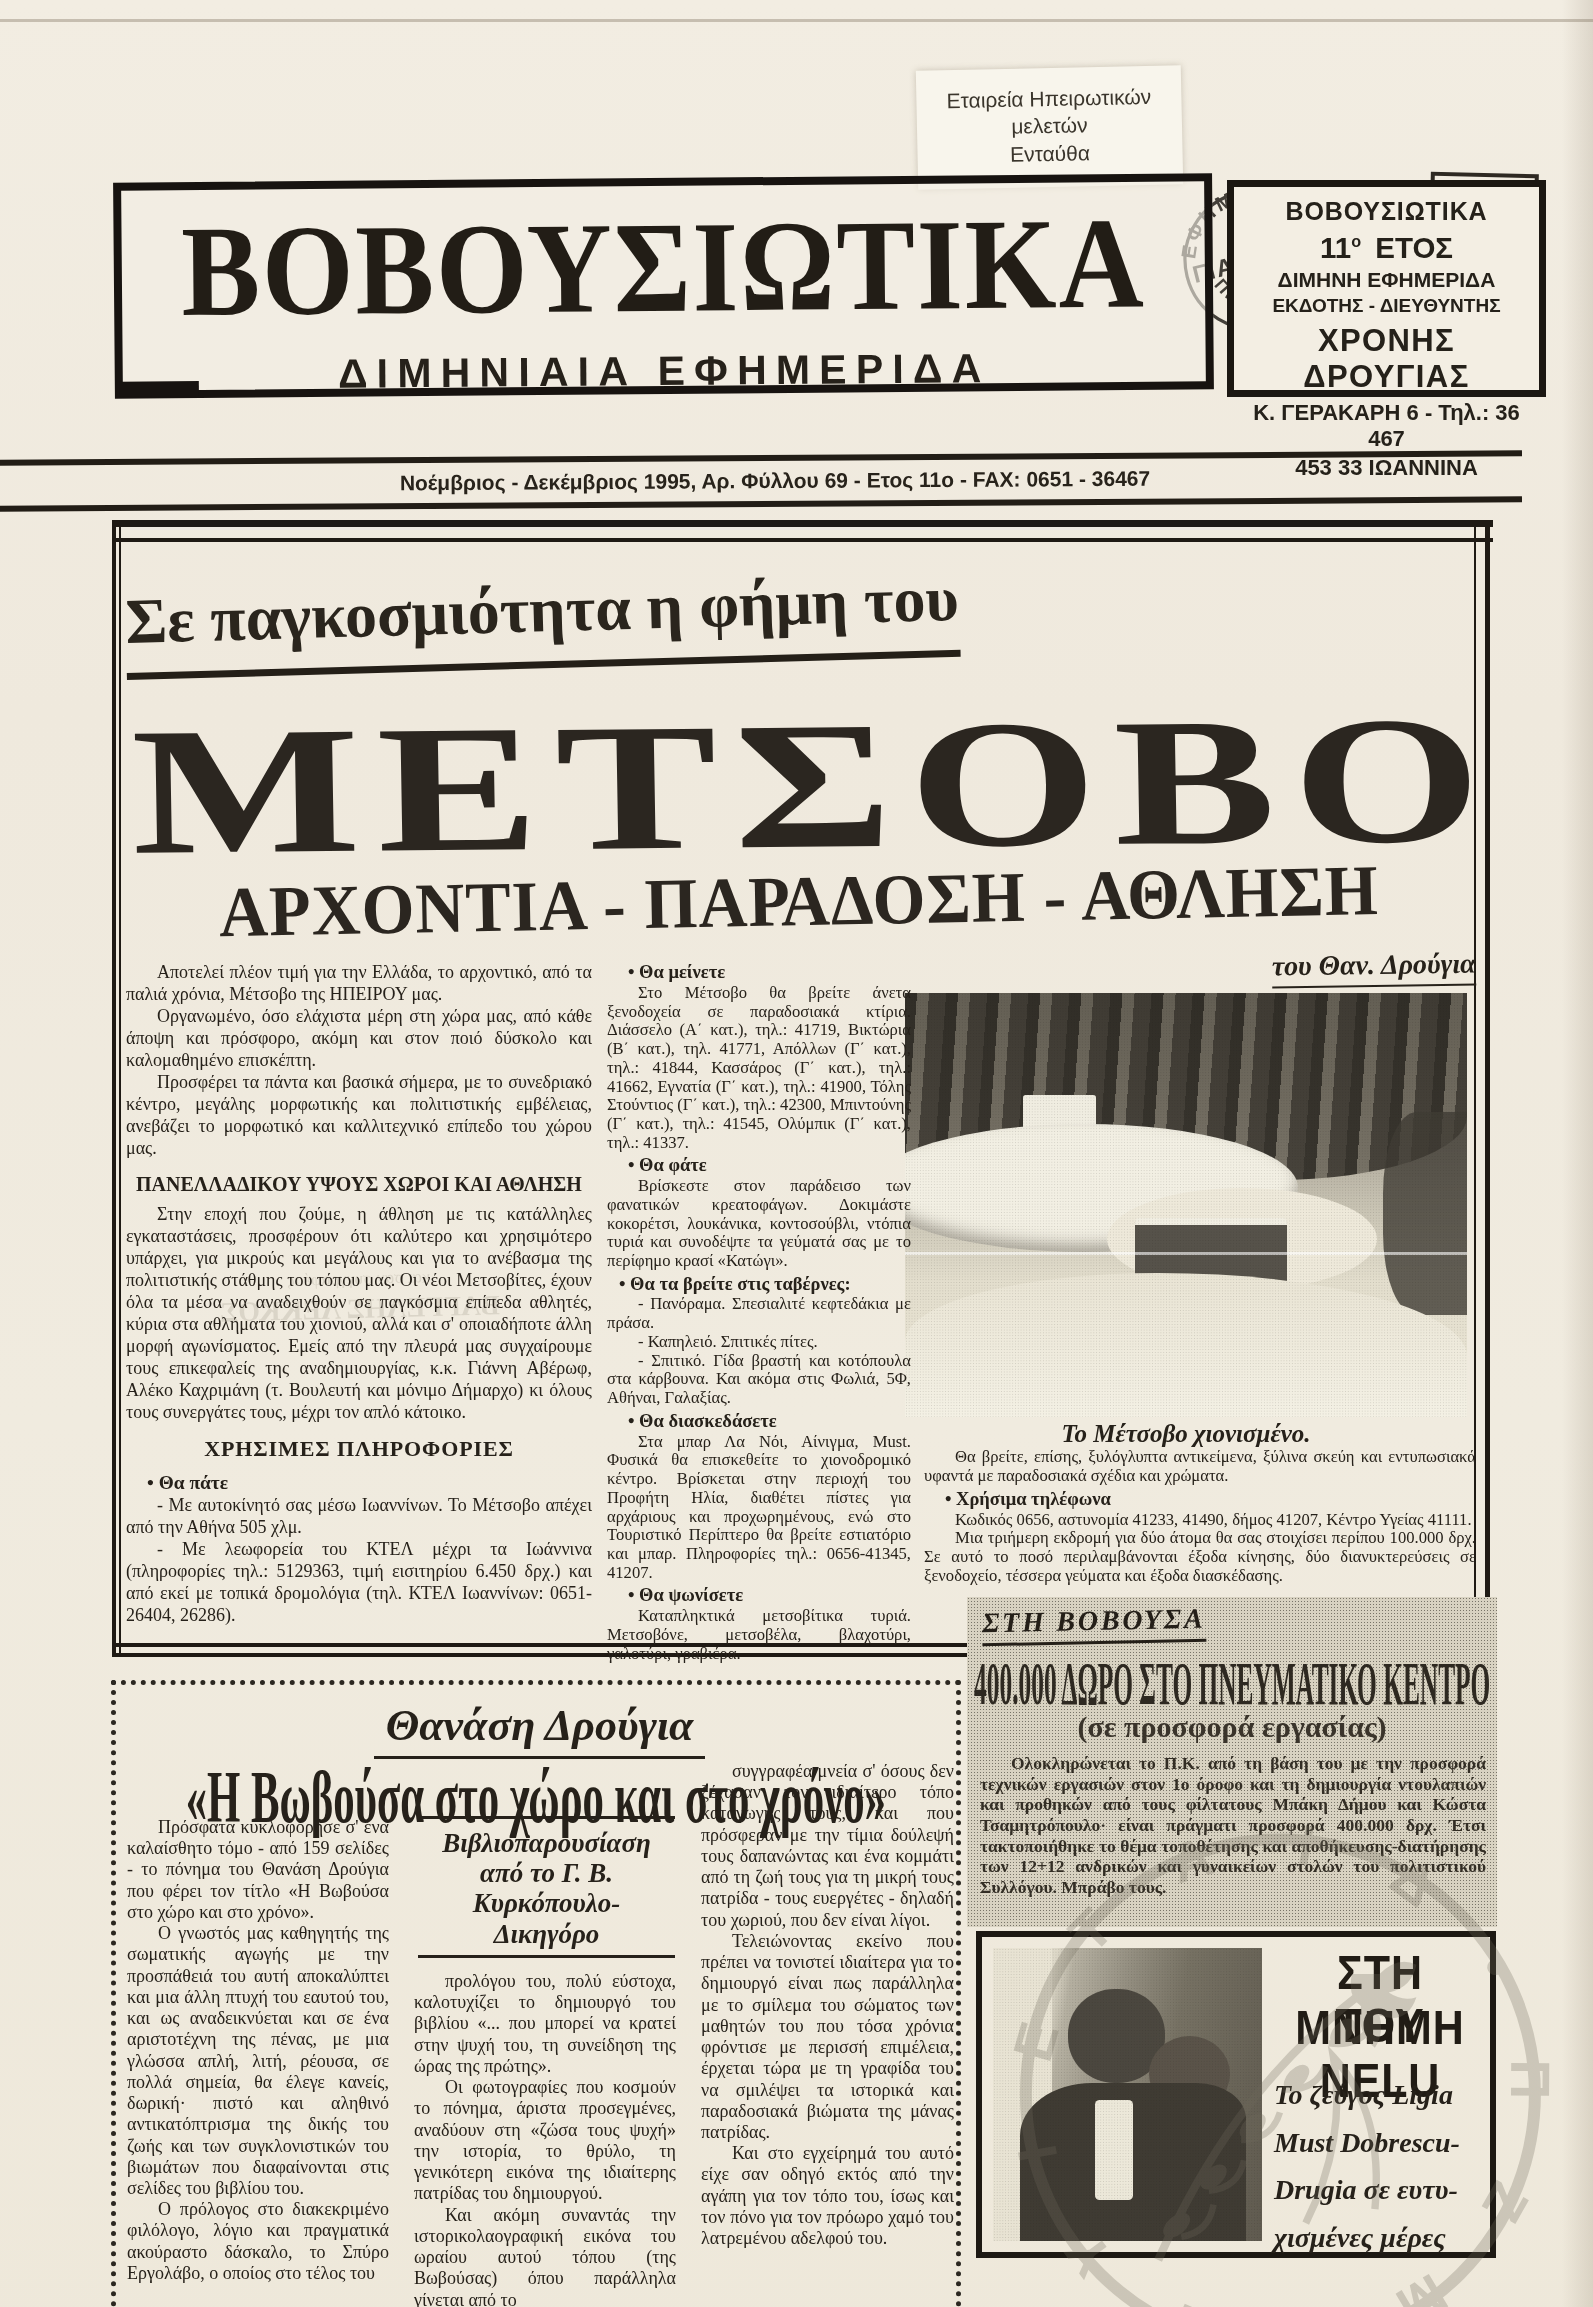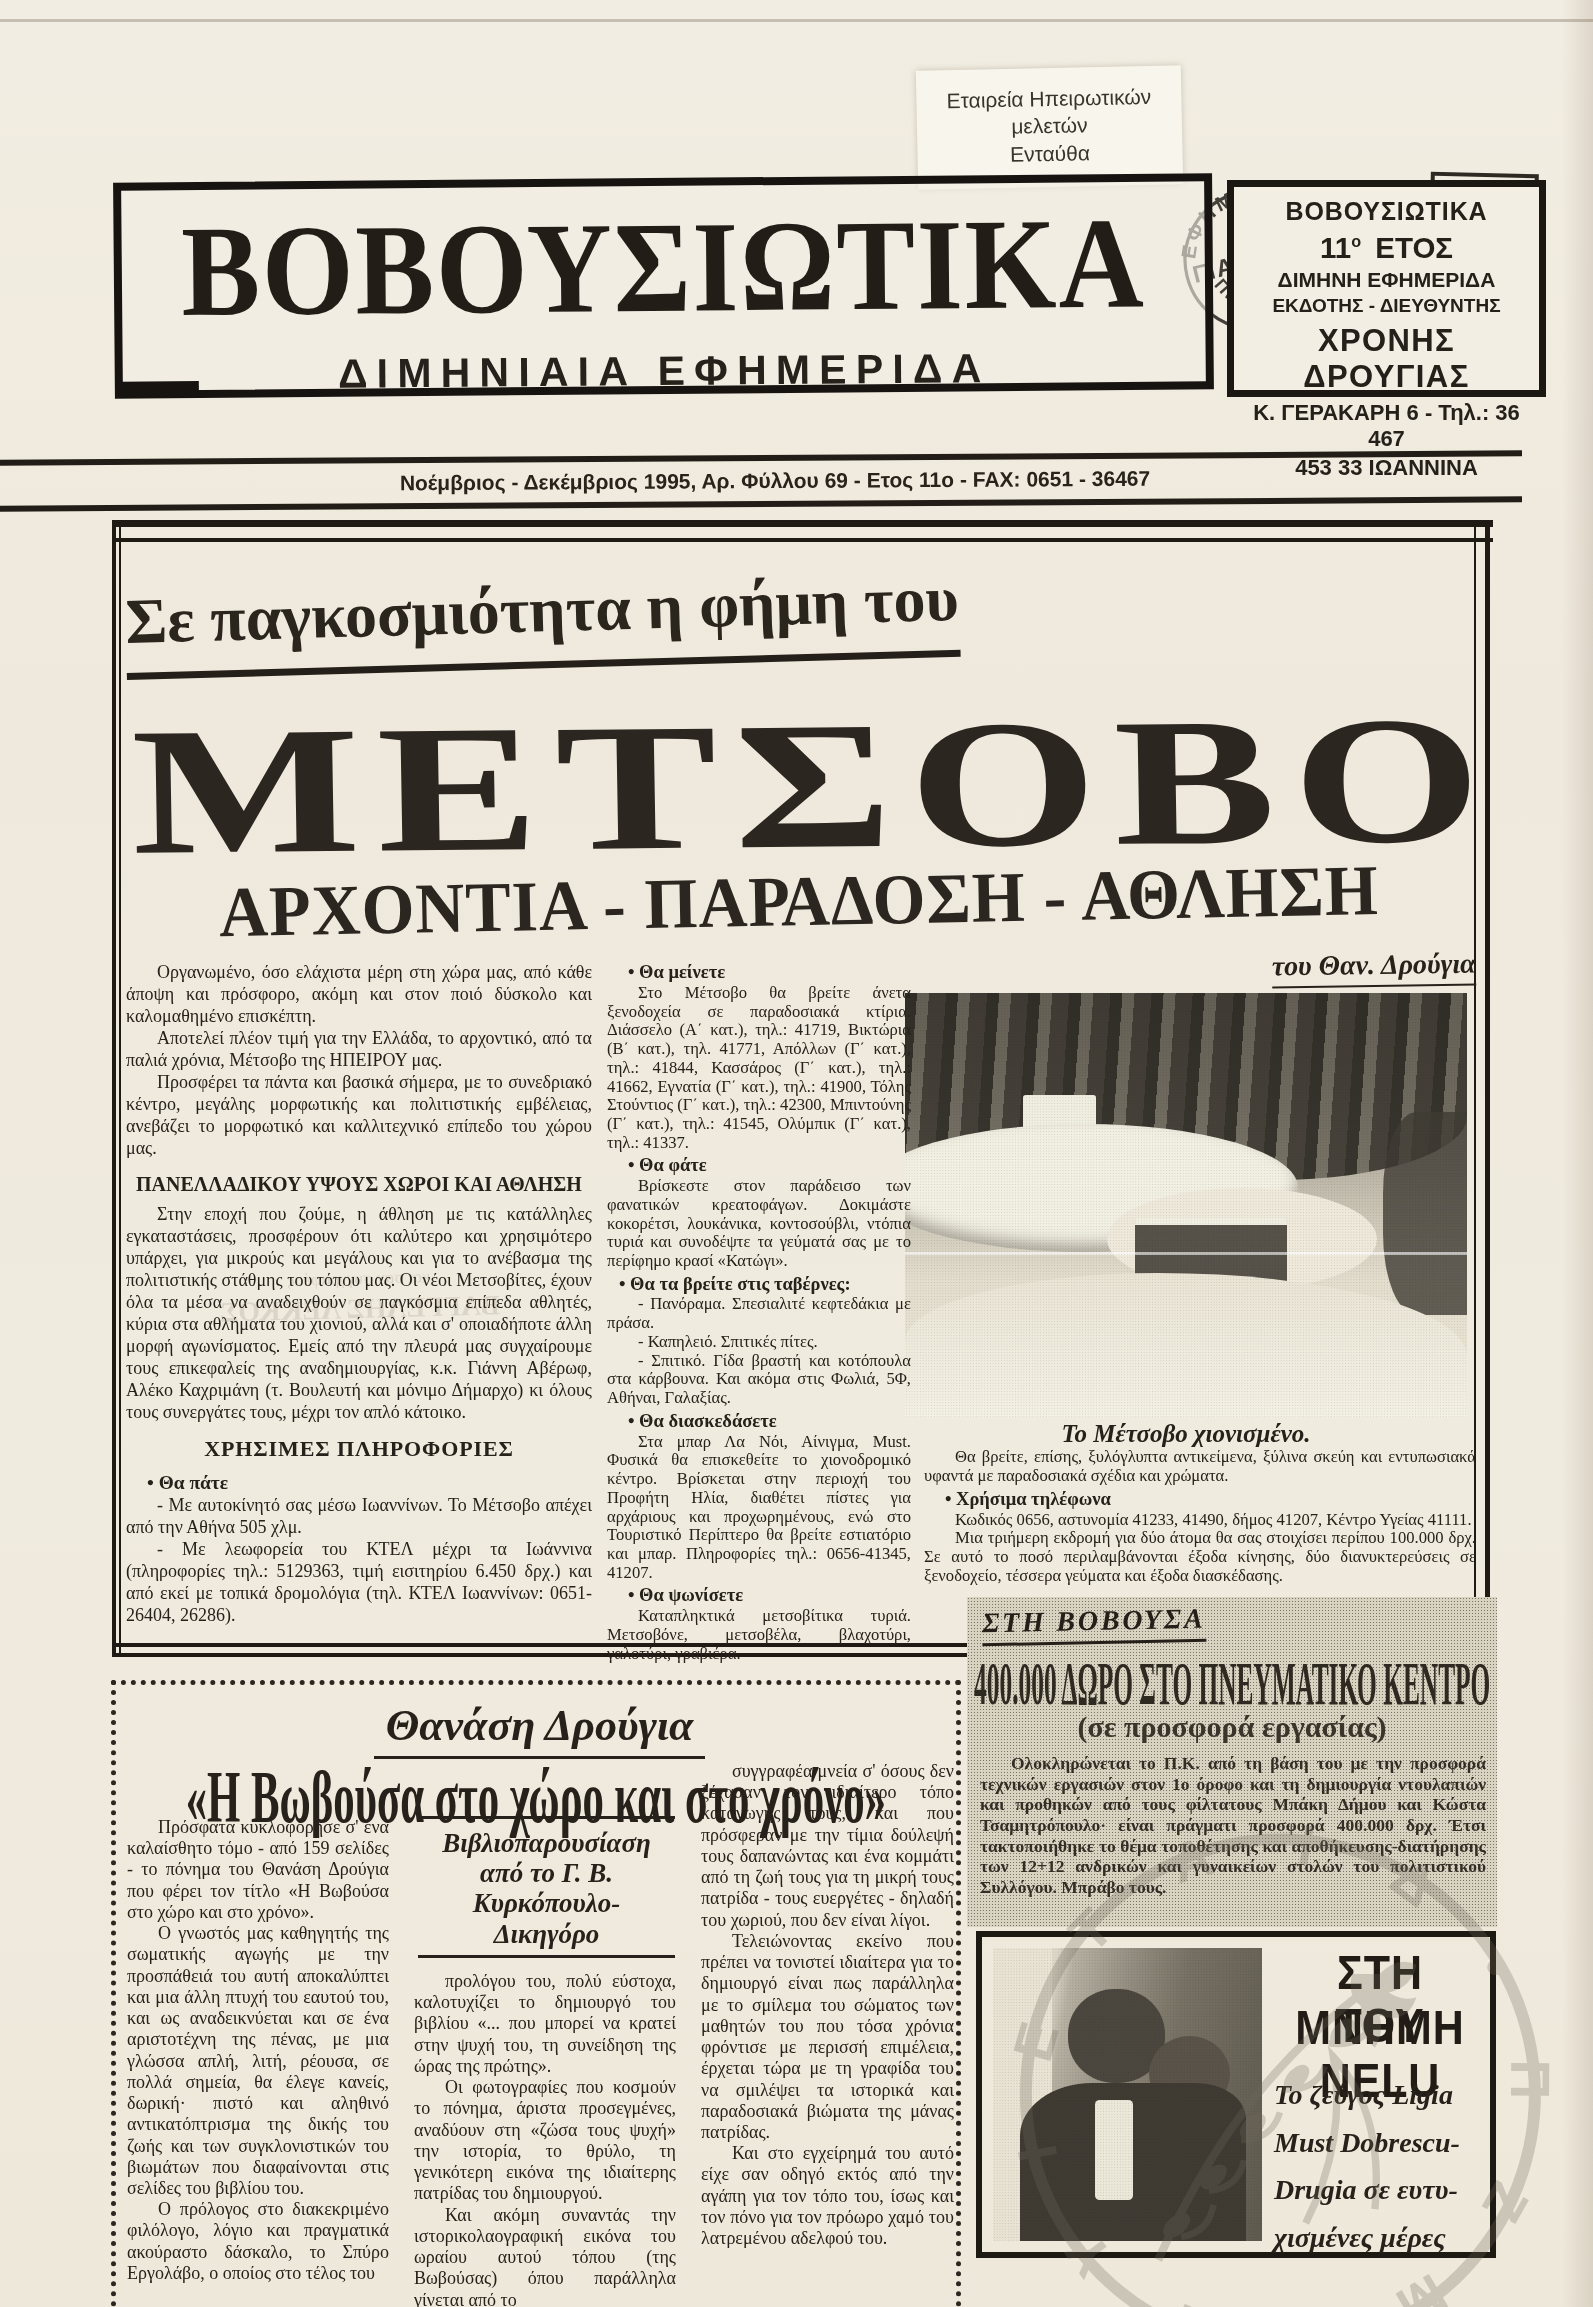--- a/index.html
+++ b/index.html
@@ -151,22 +151,22 @@
 
   <div class="abs" style="left:905px;top:1420px;width:562px;text-align:center;font-weight:bold;font-style:italic;font-size:25px;">Το Μέτσοβο χιονισμένο.</div>
 
   <div class="abs" style="left:152px;top:1268px;width:415px;text-align:center;transform:scaleX(-1) rotate(1.5deg);
               color:#6f6857;opacity:.16;">
     <div style="font-size:17.5px;">και σαν συγγραφέας</div>
     <div style="font-size:28px;font-weight:bold;margin-top:3.7px;">ΒΑΓΓΕΛΗΣ ΛΕΚΚΟΣ</div>
   </div>
 
   <div class="abs bodycol" style="left:126px;top:962px;width:466px;font-size:18px;">
+    <p class="jp">Αποτελεί πλέον τιμή για την Ελλάδα, το αρχοντικό, από τα παλιά χρόνια, Μέτσοβο της ΗΠΕΙΡΟΥ μας.</p>
     <p class="jp">Οργανωμένο, όσο ελάχιστα μέρη στη χώρα μας, από κάθε άποψη και πρόσφορο, ακόμη και στον ποιό δύσκολο και καλομαθημένο επισκέπτη.</p>
-    <p class="jp">Αποτελεί πλέον τιμή για την Ελλάδα, το αρχοντικό, από τα παλιά χρόνια, Μέτσοβο της ΗΠΕΙΡΟΥ μας.</p>
     <p class="jp">Προσφέρει τα πάντα και βασικά σήμερα, με το συνεδριακό κέντρο, μεγάλης μορφωτικής και πολιτιστικής εμβέλειας, ανεβάζει το μορφωτικό και καλλιτεχνικό επίπεδο του χώρου μας.</p>
     <div class="colsub" style="font-size:20px;">ΠΑΝΕΛΛΑΔΙΚΟΥ ΥΨΟΥΣ ΧΩΡΟΙ ΚΑΙ ΑΘΛΗΣΗ</div>
     <p class="jp">Στην εποχή που ζούμε, η άθληση με τις κατάλληλες εγκαταστάσεις, προσφέρουν ότι καλύτερο και χρησιμότερο υπάρχει, για μικρούς και μεγάλους και για το ανέβασμα της πολιτιστικής στάθμης του τόπου μας. Οι νέοι Μετσοβίτες, έχουν όλα τα μέσα να αναδειχθούν σε παγκόσμια επίπεδα αθλητές, κύρια στα αθλήματα του χιονιού, αλλά και σ' οποιαδήποτε άλλη μορφή αγωνίσματος. Εμείς από την πλευρά μας συγχαίρουμε τους επικεφαλείς της αναδημιουργίας, κ.κ. Γιάννη Αβέρωφ, Αλέκο Καχριμάνη (τ. Βουλευτή και μόνιμο Δήμαρχο) κι όλους τους συνεργάτες τους, μέχρι τον απλό κάτοικο.</p>
     <div class="colsub" style="font-size:22px;letter-spacing:0.9px;">ΧΡΗΣΙΜΕΣ ΠΛΗΡΟΦΟΡΙΕΣ</div>
     <div class="bhead" style="font-size:19.4px;">• Θα πάτε</div>
     <p class="jp">- Με αυτοκίνητό σας μέσω Ιωαννίνων. Το Μέτσοβο απέχει από την Αθήνα 505 χλμ.</p>
     <p class="jp">- Με λεωφορεία του ΚΤΕΛ μέχρι τα Ιωάννινα (πληροφορίες τηλ.: 5129363, τιμή εισιτηρίου 6.450 δρχ.) και από εκεί με τοπικά δρομολόγια (τηλ. ΚΤΕΛ Ιωαννίνων: 0651-26404, 26286).</p>
   </div>
 
   <div class="abs bodycol" style="left:607px;top:962px;width:304px;font-size:16.6px;line-height:1.13;">

